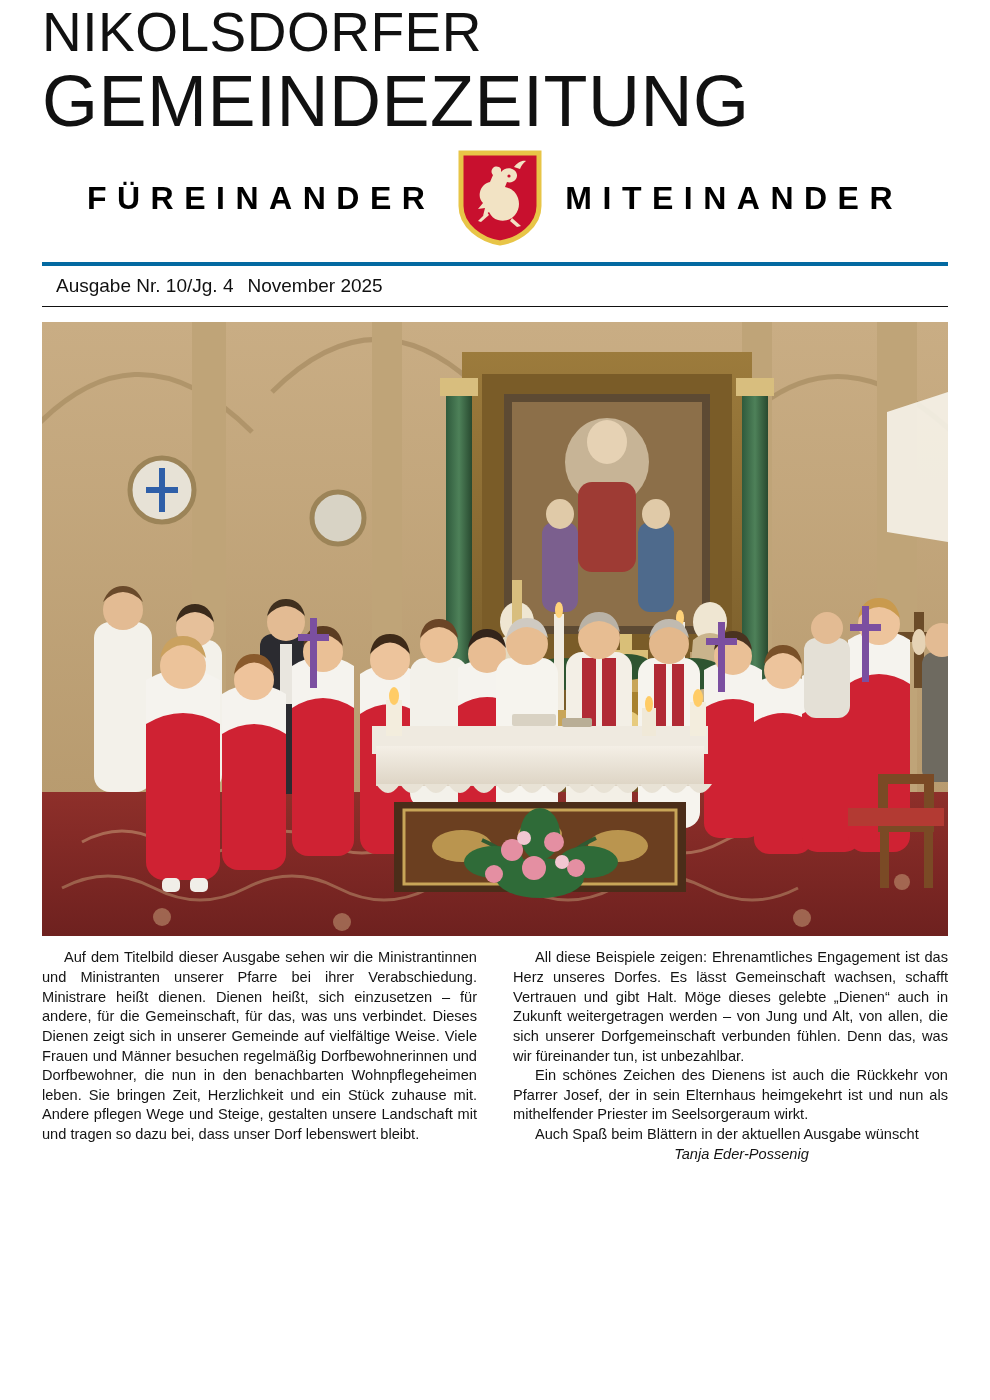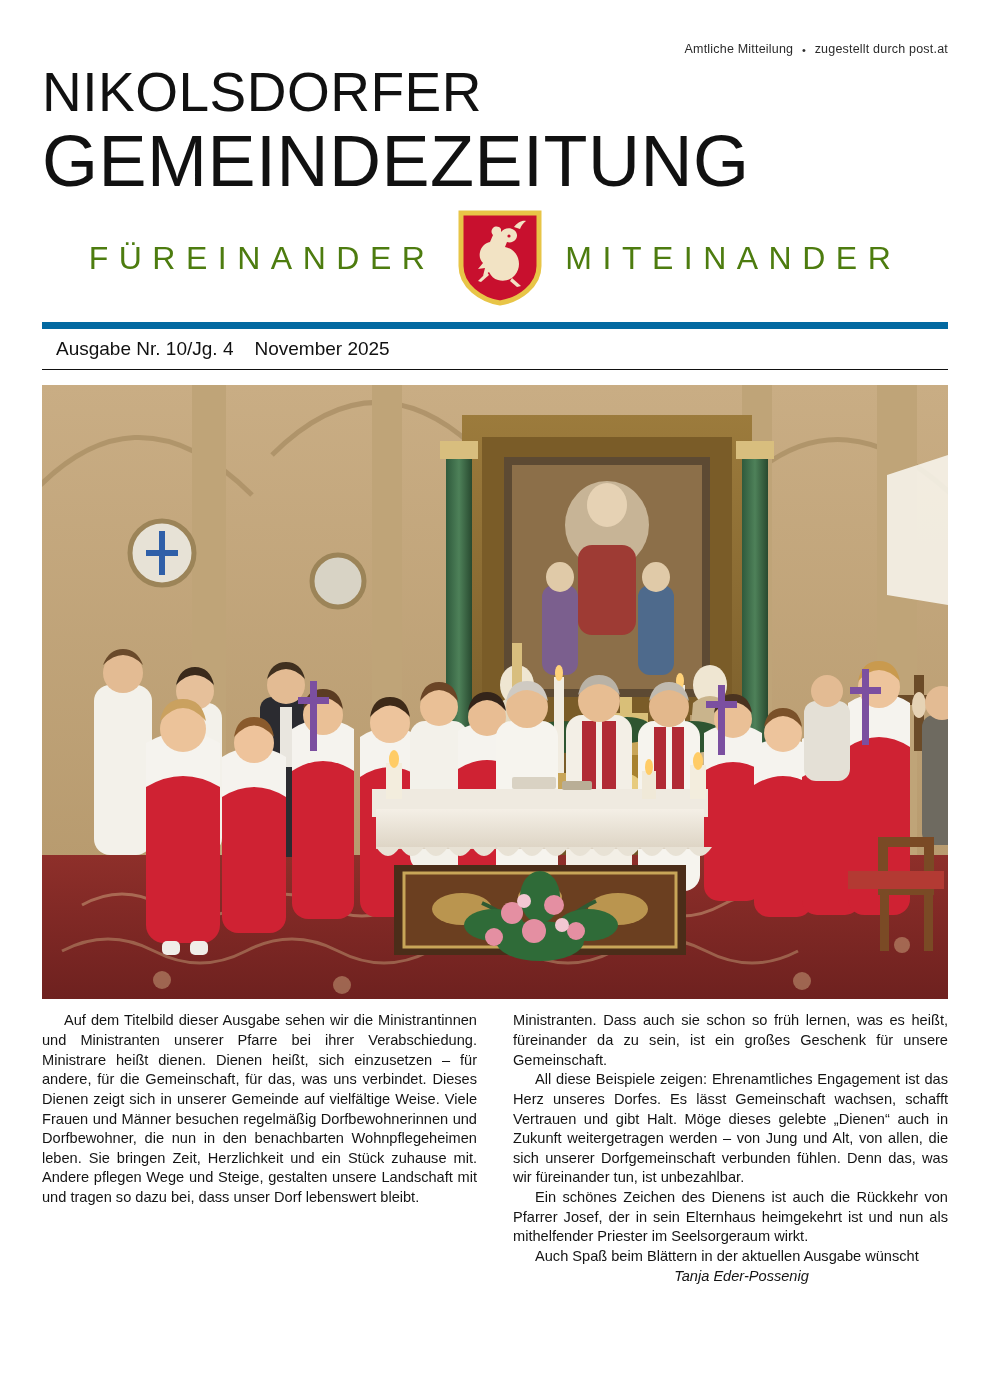--- a/index.html
+++ b/index.html
@@ -61,48 +61,48 @@
   .slogan-row {
     display: flex;
     align-items: center;
     justify-content: center;
     margin-top: 14px;
     height: 96px;
     position: relative;
   }
   .slogan {
     font-size: 32px;
-    font-weight: 400;
+    font-weight: 700;
     letter-spacing: 10.5px;
-    color: #4d7c0f;
+    color: #000000;
     white-space: nowrap;
   }
   .slogan.left { text-align: right; }
   .slogan.right { text-align: center; }
   .crest {
     width: 86px;
     height: 96px;
     margin: 0 22px;
     flex: 0 0 auto;
     position: relative;
   }
 
   
   .issue-bar {
     margin-top: 16px;
-    border-top: 7px solid #0369a1;
+    border-top: 4px solid #0369a1;
     border-bottom: 1px solid #111;
     height: 40px;
     display: flex;
     align-items: center;
     font-size: 19px;
     color: #111;
   }
   .issue-bar .issue-no { margin-left: 14px; }
-  .issue-bar .issue-date { margin-left: 21px; }
+  .issue-bar .issue-date { margin-left: 14px; }
   .issue-bar .issue-sub { margin-left: auto; margin-right: 6px; }
 
   
   .cover-photo {
     margin-top: 15px;
     width: 906px;
     height: 614px;
     position: relative;
     overflow: hidden;
     background: #6d3b2c;
@@ -132,25 +132,20 @@
     font-style: italic;
     margin-top: 2px;
     text-indent: 0;
   }
 </style>
 </head>
 <body>
 
 <div class="page">
 
-  <div class="postal-line">
-    <span>Amtliche Mitteilung</span>
-    <span class="dot">•</span>
-    <span>zugestellt durch post.at</span>
-  </div>
 
   <div class="masthead">
     <h1 class="line1">NIKOLSDORFER</h1>
     <h1 class="line2">GEMEINDEZEITUNG</h1>
   </div>
 
   <div class="slogan-row">
     <div class="slogan left">FÜREINANDER</div>
 
     <div class="crest">
@@ -500,21 +495,20 @@
 
       <rect x="0" y="0" width="906" height="614" fill="none"></rect>
     </svg>
   </div>
 
   <div class="editorial">
     <div class="col">
       <p>Auf dem Titelbild dieser Ausgabe sehen wir die Ministrantinnen und Ministranten unserer Pfarre bei ihrer Verabschiedung. Ministrare heißt dienen. Dienen heißt, sich einzusetzen – für andere, für die Gemeinschaft, für das, was uns verbindet. Dieses Dienen zeigt sich in unserer Gemeinde auf vielfältige Weise. Viele Frauen und Männer besuchen regelmäßig Dorfbewohnerinnen und Dorfbewohner, die nun in den benachbarten Wohnpflegeheimen leben. Sie bringen Zeit, Herzlichkeit und ein Stück zuhause mit. Andere pflegen Wege und Steige, gestalten unsere Landschaft mit und tragen so dazu bei, dass unser Dorf lebenswert bleibt.</p>
     </div>
     <div class="col">
-      <p class="noindent">Ministranten. Dass auch sie schon so früh lernen, was es heißt, füreinander da zu sein, ist ein großes Geschenk für unsere Gemeinschaft.</p>
       <p>All diese Beispiele zeigen: Ehrenamtliches Engagement ist das Herz unseres Dorfes. Es lässt Gemeinschaft wachsen, schafft Vertrauen und gibt Halt. Möge dieses gelebte „Dienen“ auch in Zukunft weitergetragen werden – von Jung und Alt, von allen, die sich unserer Dorfgemeinschaft verbunden fühlen. Denn das, was wir füreinander tun, ist unbezahlbar.</p>
       <p>Ein schönes Zeichen des Dienens ist auch die Rückkehr von Pfarrer Josef, der in sein Elternhaus heimgekehrt ist und nun als mithelfender Priester im Seelsorgeraum wirkt.</p>
       <p>Auch Spaß beim Blättern in der aktuellen Ausgabe wünscht</p>
       <p class="sig">Tanja Eder-Possenig</p>
     </div>
   </div>
 
 </div>
 
 </body></html>

